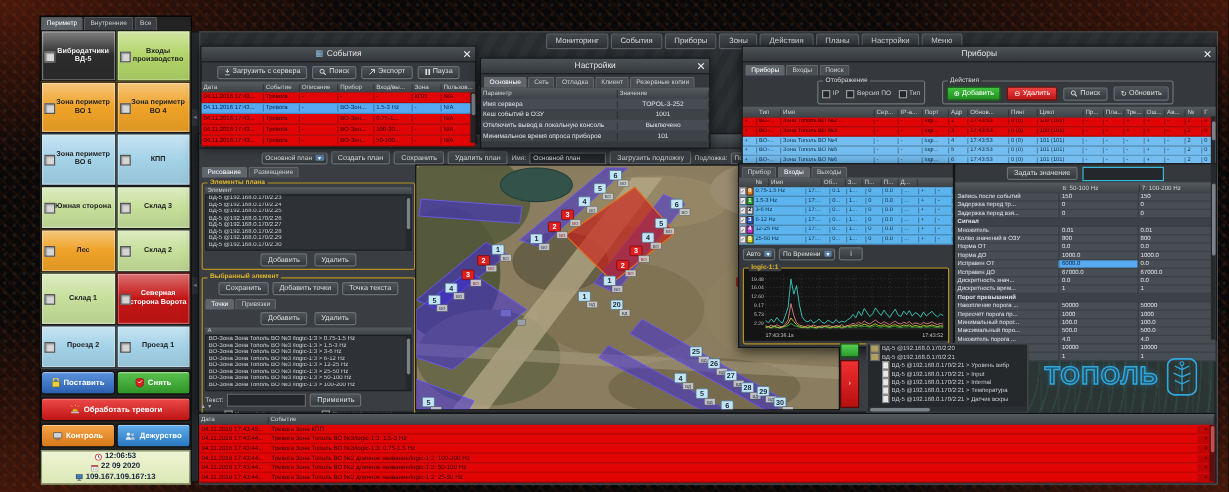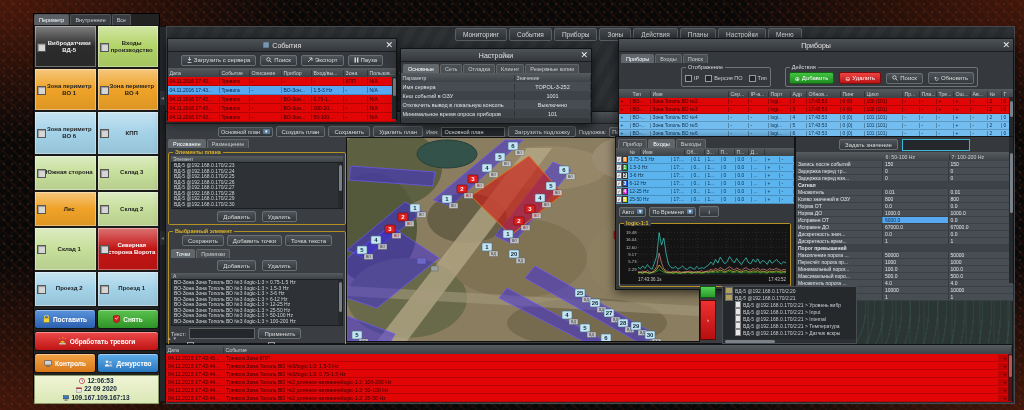--- a/index.html
+++ b/index.html
@@ -1215,20 +1215,28 @@
         <div class="titem" style="padding-left: 12px;">
           <span class="leaf"></span>
           <span>ВД-5  @192.168.0.170/2:21 &gt; Датчик вскры</span>
         </div>
       </div>
     <div style="position:absolute;bottom:0;left:0;right:0;height:4px;background:#2c3034">
       <div style="position:absolute;left:2px;top:0.5px;width:50px;height:3px;background:#7a8188;border-radius:2px"></div>
     </div>
   </div>
 
+  <div id="logo" class="abs">
+    <span id="logo-text">ТОПОЛЬ</span>
+    <svg width="26" height="32" viewBox="0 0 26 32">
+      <rect x="1" y="1" width="24" height="30" rx="6" fill="none" stroke="#2fa8e0" stroke-width="1.4"></rect>
+      <path d="M13 28V6M13 10l-6-3M13 10l6-3M13 16l-7-3M13 16l7-3M13 22l-6-3M13 22l6-3" stroke="#2fa8e0" stroke-width="1.1" fill="none"></path>
+      <circle cx="13" cy="5" r="1.6" fill="none" stroke="#2fa8e0" stroke-width="0.9"></circle>
+    </svg>
+  </div>
 
   <div id="alarm-sort" class="abs">
       <span>▲</span>
       <span>▼</span>
     </div>
   <div id="alarm-panel" class="abs">
     <div class="tblh" style="height:9px">
       <span class="tcell" style="width:54px">Дата</span>
       <span class="tcell" style="flex:1">Событие</span>
     </div>

